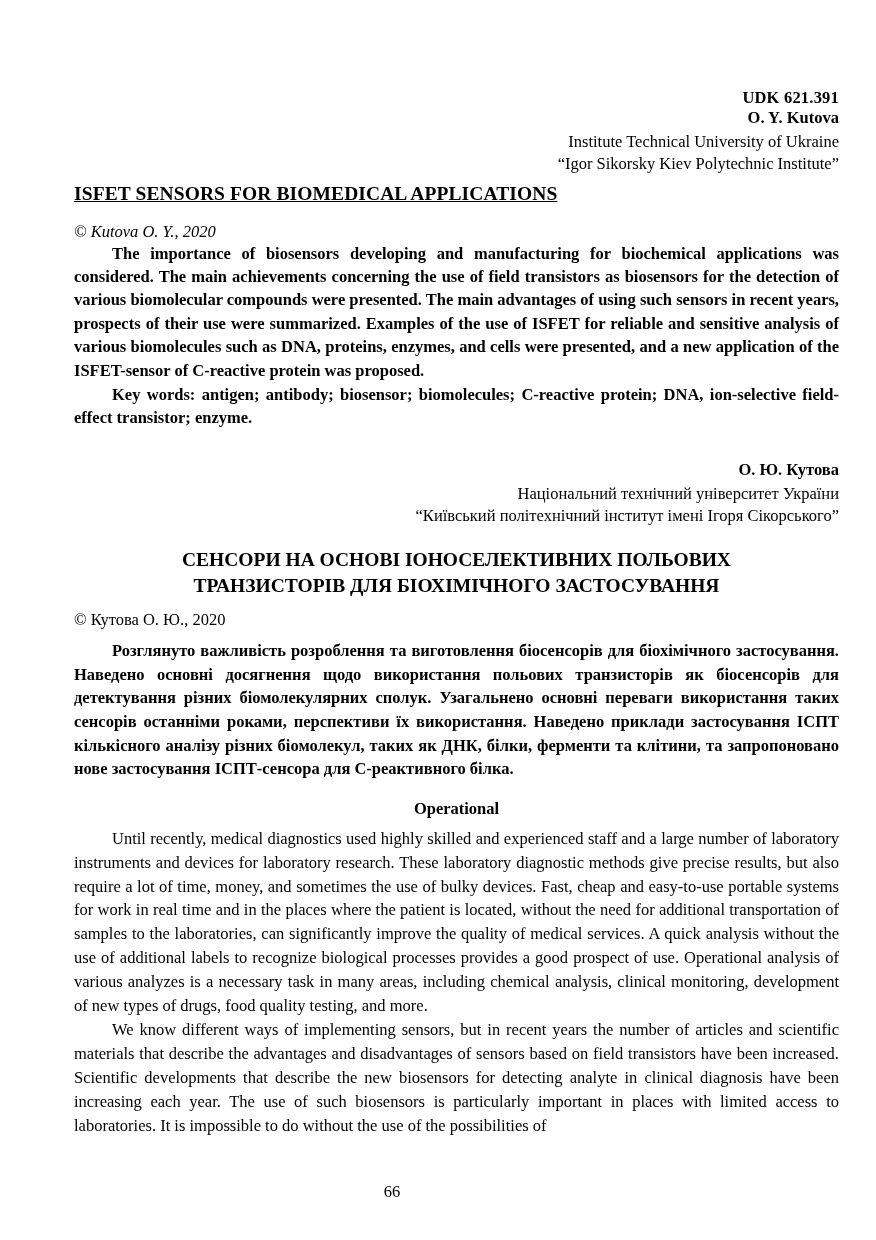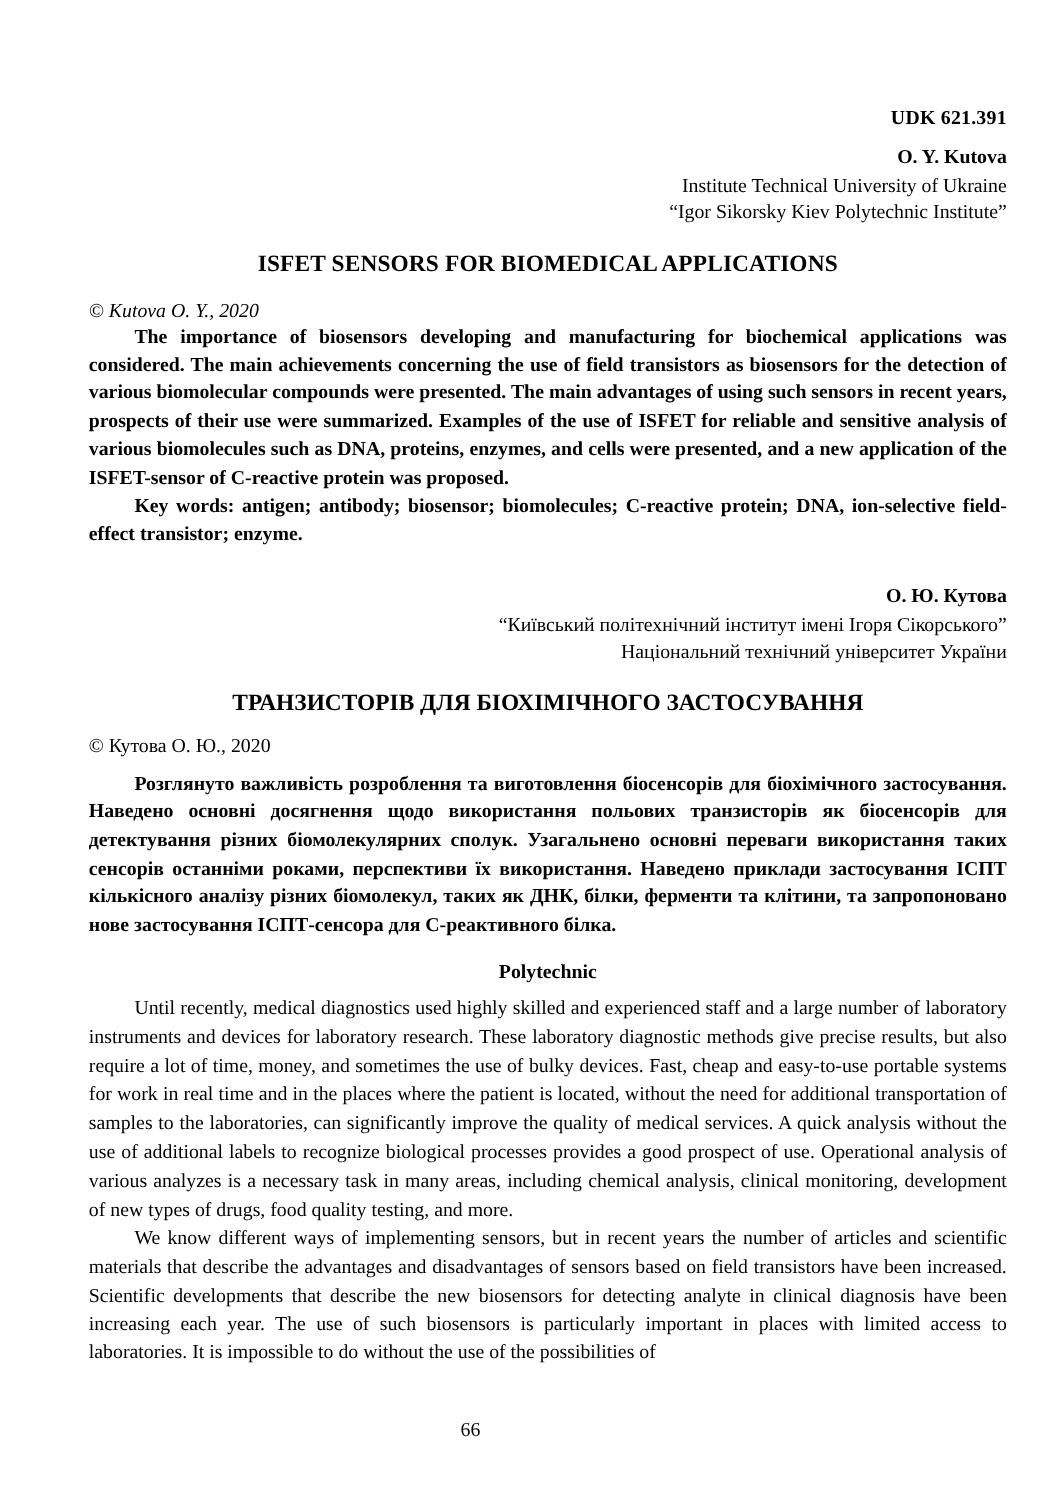--- a/index.html
+++ b/index.html
@@ -24,34 +24,34 @@
   .udk {
     text-align: right;
     font-weight: bold;
     font-size: 16.5px;
     letter-spacing: 0.2px;
   }
   .author-en {
     text-align: right;
     font-weight: bold;
     font-size: 16.5px;
-    margin-top: 13px;
   }
   .affil {
     text-align: right;
     font-size: 16.5px;
     margin-top: 3px;
     line-height: 1.35;
   }
   .title-en {
-    text-align: center;
+    text-align: left;
     font-weight: bold;
     font-size: 19.5px;
-    margin-top: 21px;
+    margin-top: 7px;
     letter-spacing: 0.1px;
+    text-decoration: underline;
   }
   .copyright {
     font-style: italic;
     font-size: 16.5px;
     margin-top: 17px;
   }
   .abstract {
     font-weight: bold;
     font-size: 16.5px;
     text-align: justify;
@@ -146,35 +146,36 @@
   <div class="copyright">© Kutova O. Y., 2020</div>
 
   <div class="abstract">
     <p>The importance of biosensors developing and manufacturing for biochemical applications was considered. The main achievements concerning the use of field transistors as biosensors for the detection of various biomolecular compounds were presented. The main advantages of using such sensors in recent years, prospects of their use were summarized. Examples of the use of ISFET for reliable and sensitive analysis of various biomolecules such as DNA, proteins, enzymes, and cells were presented, and a new application of the ISFET-sensor of C-reactive protein was proposed.</p>
     <p>Key words: antigen; antibody; biosensor; biomolecules; C-reactive protein; DNA, ion-selective field-effect transistor; enzyme.</p>
   </div>
 
   <div class="author-ua">О. Ю. Кутова</div>
 
   <div class="affil-ua">
+    <div>Національний технічний університет України</div>
     <div>“Київський політехнічний інститут імені Ігоря Сікорського”</div>
-    <div>Національний технічний університет України</div>
   </div>
 
   <div class="title-ua">
+    <div>СЕНСОРИ НА ОСНОВІ ІОНОСЕЛЕКТИВНИХ ПОЛЬОВИХ</div>
     <div>ТРАНЗИСТОРІВ ДЛЯ БІОХІМІЧНОГО ЗАСТОСУВАННЯ</div>
   </div>
 
   <div class="copyright-ua">© Кутова О. Ю., 2020</div>
 
   <div class="abstract-ua">
     <p>Розглянуто важливість розроблення та виготовлення біосенсорів для біохімічного застосування. Наведено основні досягнення щодо використання польових транзисторів як біосенсорів для детектування різних біомолекулярних сполук. Узагальнено основні переваги використання таких сенсорів останніми роками, перспективи їх використання. Наведено приклади застосування ІСПТ кількісного аналізу різних біомолекул, таких як ДНК, білки, ферменти та клітини, та запропоновано нове застосування ІСПТ-сенсора для С-реактивного білка.</p>
   </div>
 
-  <div class="section-heading">Polytechnic</div>
+  <div class="section-heading">Operational</div>
 
   <div class="body-text">
     <p>Until recently, medical diagnostics used highly skilled and experienced staff and a large number of laboratory instruments and devices for laboratory research. These laboratory diagnostic methods give precise results, but also require a lot of time, money, and sometimes the use of bulky devices. Fast, cheap and easy-to-use portable systems for work in real time and in the places where the patient is located, without the need for additional transportation of samples to the laboratories, can significantly improve the quality of medical services. A quick analysis without the use of additional labels to recognize biological processes provides a good prospect of use. Operational analysis of various analyzes is a necessary task in many areas, including chemical analysis, clinical monitoring, development of new types of drugs, food quality testing, and more.</p>
     <p>We know different ways of implementing sensors, but in recent years the number of articles and scientific materials that describe the advantages and disadvantages of sensors based on field transistors have been increased. Scientific developments that describe the new biosensors for detecting analyte in clinical diagnosis have been increasing each year. The use of such biosensors is particularly important in places with limited access to laboratories. It is impossible to do without the use of the possibilities of</p>
   </div>
 
   <div class="page-number">66</div>
 
 </div>
 

